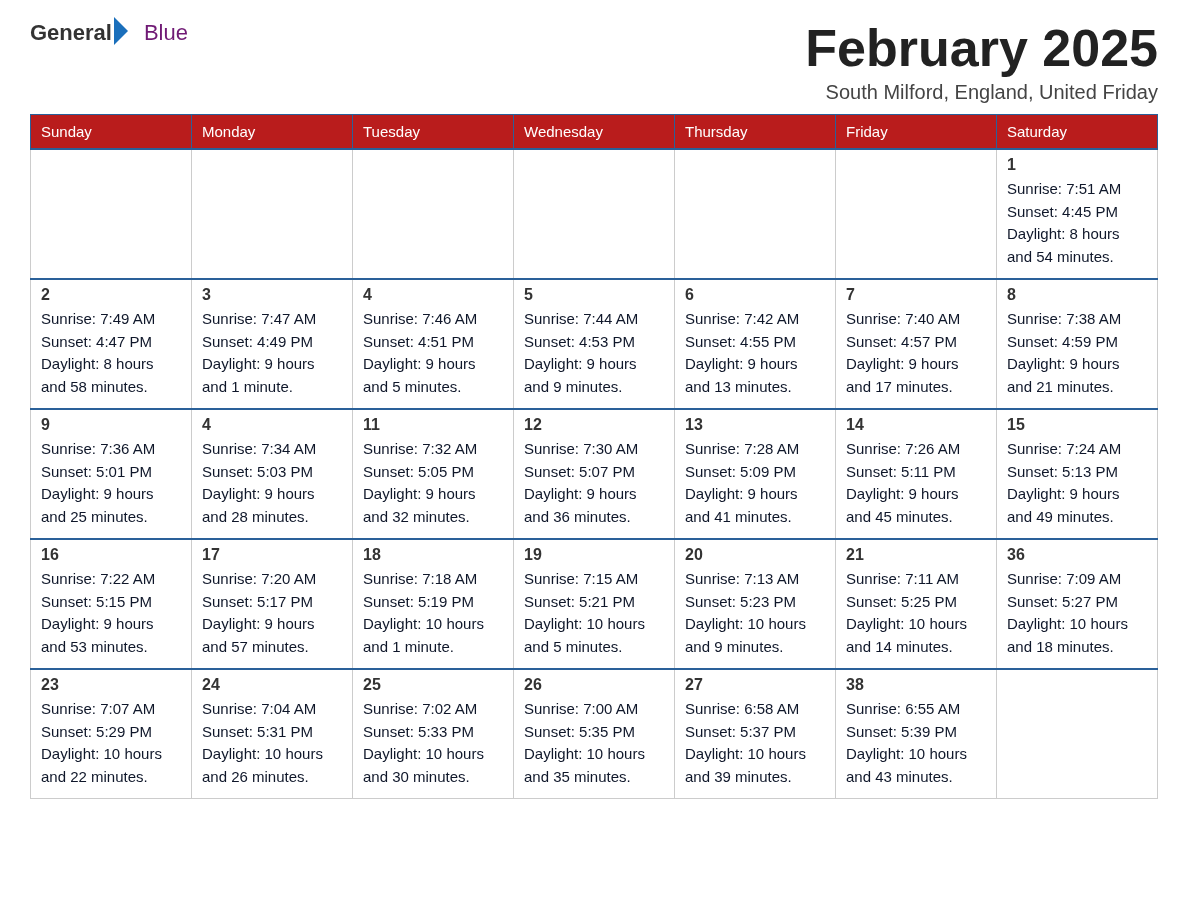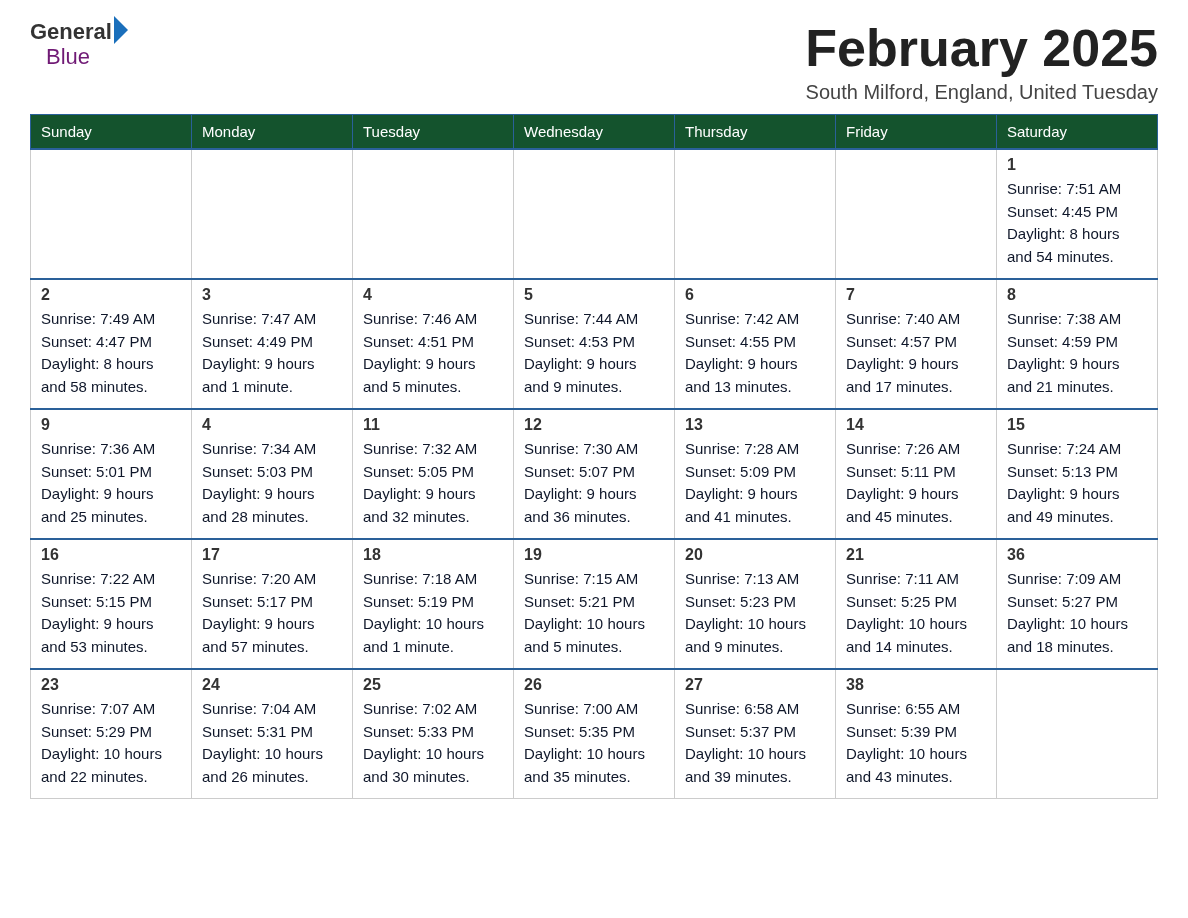--- a/index.html
+++ b/index.html
@@ -28,21 +28,20 @@
       border-left: 14px solid #1a6fbb;
       border-top: 14px solid transparent;
       border-bottom: 14px solid transparent;
       margin-left: 2px;
       margin-top: -4px;
       display: inline-block;
       vertical-align: middle;
     }
     .logo-container {
       display: flex;
-      flex-direction: column;
     }
     .logo-line1 {
       display: flex;
       align-items: center;
     }
     .logo-line2 {
       color: #701a75;
       font-size: 22px;
       font-weight: normal;
       margin-left: 16px;
@@ -60,21 +59,21 @@
       font-size: 20px;
       color: #444;
       margin-top: 4px;
     }
     .calendar {
       width: 100%;
       border-collapse: collapse;
       margin-top: 10px;
     }
     .calendar th {
-      background-color: #14532d;
+      background-color: #b91c1c;
       color: #fff;
       font-size: 15px;
       font-weight: normal;
       padding: 8px 10px;
       text-align: left;
       border: 1px solid #2a6099;
     }
     .calendar td {
       width: calc(100% / 7);
       vertical-align: top;
@@ -109,21 +108,21 @@
 <div class="header">
   <div class="logo-container">
     <div class="logo-line1">
       <span class="logo-text">General</span>
       <span class="logo-triangle"></span>
     </div>
     <div class="logo-line2">Blue</div>
   </div>
   <div class="title-area">
     <div class="month-title">February 2025</div>
-    <div class="location">South Milford, England, United Tuesday</div>
+    <div class="location">South Milford, England, United Friday</div>
   </div>
 </div>
 
 <table class="calendar">
   <thead>
     <tr>
     <th>Sunday</th>
         <th>Monday</th>
         <th>Tuesday</th>
         <th>Wednesday</th>

